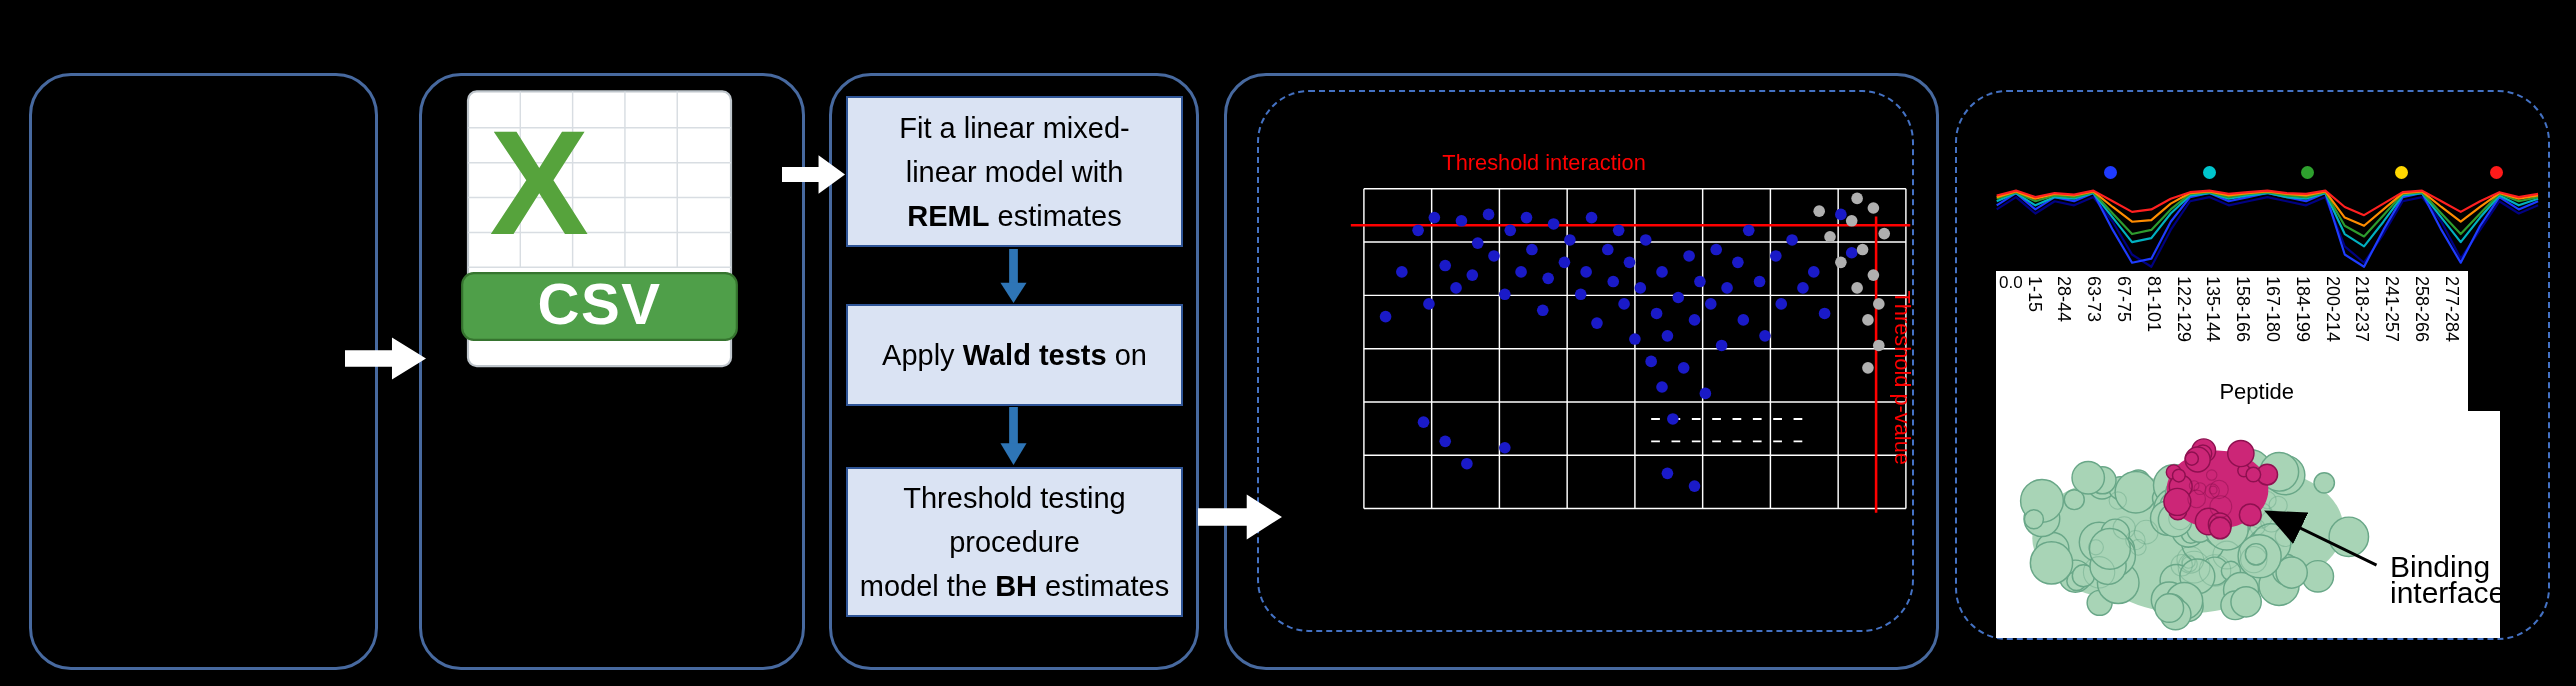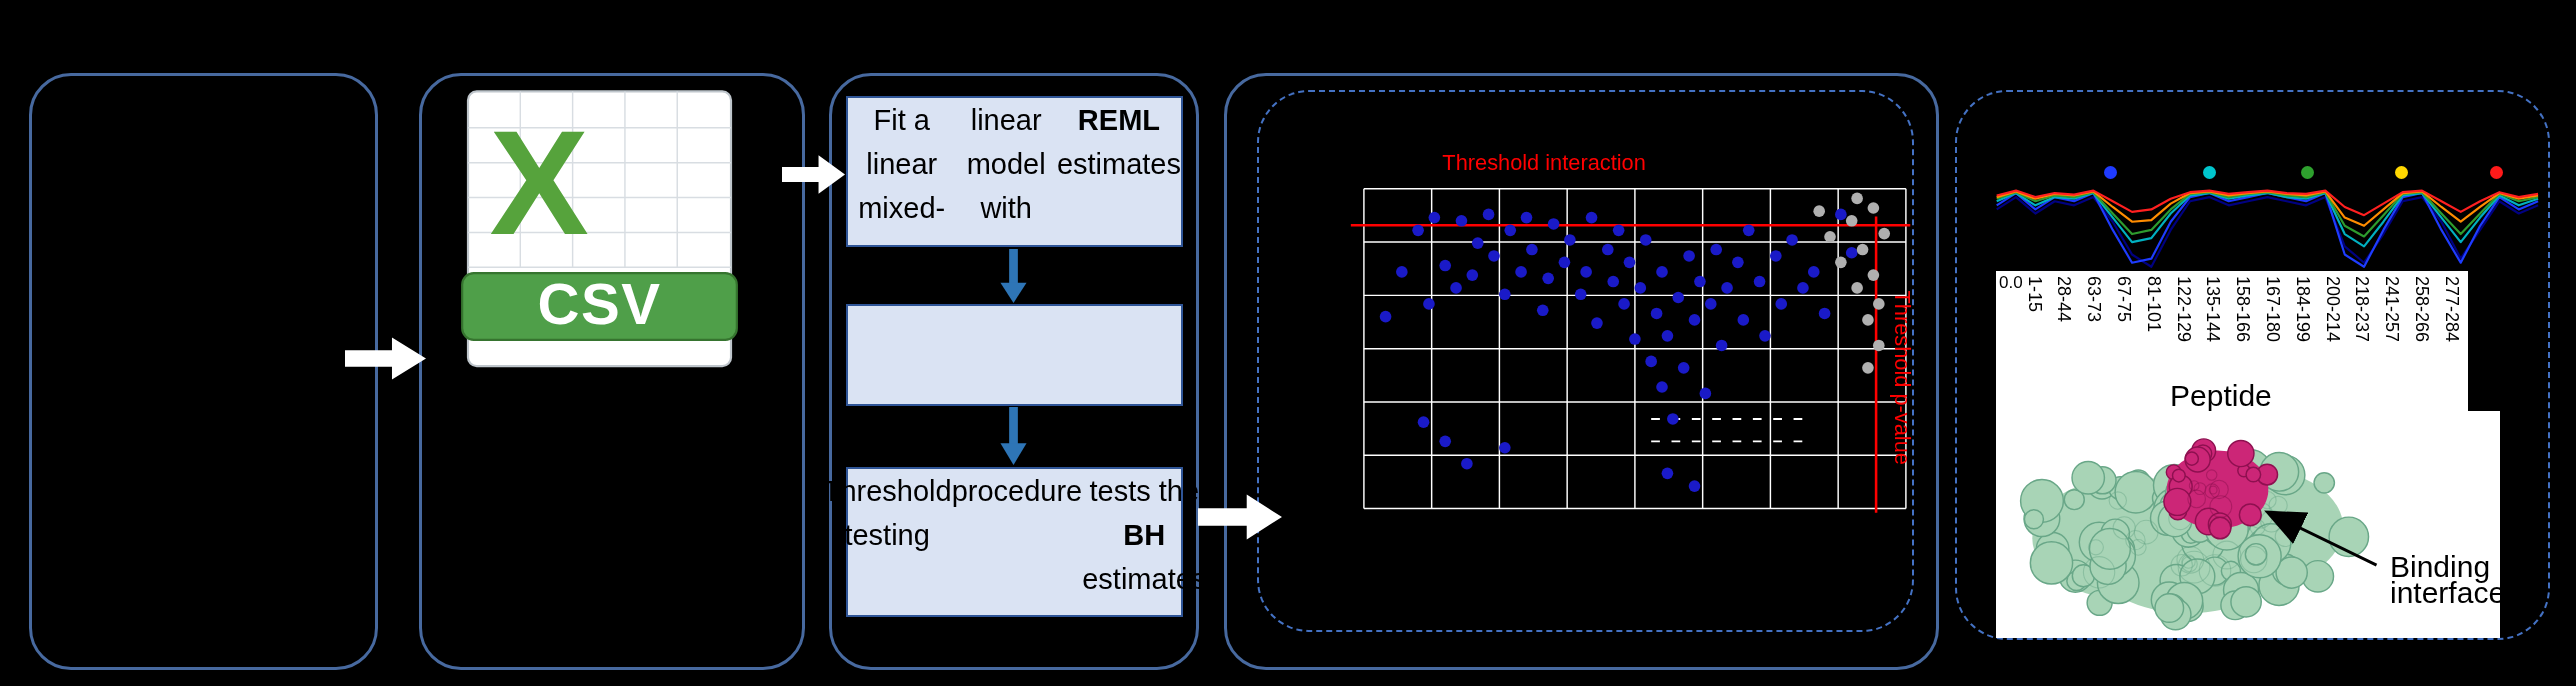--- a/index.html
+++ b/index.html
@@ -10,42 +10,42 @@
   #panel-input{left:29px;width:349px}
   #panel-csv{left:419px;width:386px}
   #panel-model{left:829px;width:370px}
   #panel-results{left:1224px;width:715px}
 
   .dashed{position:absolute;border:2.9px dashed #4472c4;border-radius:52px;background:transparent}
   #dash-scatter{left:1257px;top:90px;width:657px;height:542px}
   #dash-epitope{left:1955px;top:90px;width:595px;height:550px}
 
   .step-box{position:absolute;left:846px;width:337px;background:#dae3f3;border:2.2px solid #2f5597;
-            display:flex;flex-direction:row;justify-content:center;text-align:center;
+            display:flex;flex-direction:column;justify-content:center;text-align:center;
             font-size:29px;line-height:44px;color:#000}
   #step1{top:96px;height:151px}
   #step2{top:304px;height:102px}
   #step3{top:467px;height:150px}
 
   svg.block{position:absolute}
 
   #csv-svg{position:absolute;left:443px;top:90px;width:313px;height:279px}
   #scatter-svg{position:absolute;left:1257px;top:90px;width:657px;height:542px}
   #profile-svg{position:absolute;left:1963px;top:149px;width:587px;height:127px}
   #protein-svg{position:absolute;left:1996px;top:411px;width:504px;height:227px}
 
   .thr-label{font-size:30px;fill:#ff0000;font-family:"Liberation Sans",sans-serif}
 
   .whitebox{position:absolute;background:#fff}
   #axis-box{left:1996px;top:271px;width:472px;height:140px}
   #protein-box{left:1996px;top:411px;width:504px;height:227px}
 
   .pep-label{position:absolute;top:276px;font-size:18px;color:#000;
              transform:rotate(90deg);transform-origin:0 0;white-space:nowrap}
-  #peptide-xlabel{position:absolute;left:2170px;top:379px;width:124px;text-align:left;font-size:30px;color:#000}
+  #peptide-xlabel{position:absolute;left:2170px;top:379px;width:124px;text-align:right;font-size:22px;color:#000}
   #ytick{position:absolute;left:1999px;top:273px;font-size:17px;color:#000}
 
   .legend-dot{position:absolute;width:13px;height:13px;border-radius:50%;top:166px}
 
   .binding-label{position:absolute;left:2390px;top:554px;font-size:30px;line-height:26px;color:#000}
 </style>
 </head>
 <body>
 
 <div class="panel" id="panel-input"></div>
@@ -86,29 +86,30 @@
 <div class="step-box" id="step1">
   <div><span>Fit a linear mixed-</span></div>
   <div><span>linear model with</span></div>
   <div><b>REML</b><span> estimates</span></div>
 </div>
 <svg class="block" style="left:999px;top:249px;width:29px;height:54px" viewBox="0 0 40 80" preserveAspectRatio="none">
   <rect x="14" y="0" width="12" height="52" fill="#2e75b6"></rect>
     <polygon points="2,50 38,50 20,80" fill="#2e75b6"></polygon>
 </svg>
 <div class="step-box" id="step2">
+  <div><span>Apply </span><b>Wald tests</b><span> on</span></div>
 </div>
 <svg class="block" style="left:999px;top:407px;width:29px;height:58px" viewBox="0 0 40 80" preserveAspectRatio="none">
   <rect x="14" y="0" width="12" height="52" fill="#2e75b6"></rect>
     <polygon points="2,50 38,50 20,80" fill="#2e75b6"></polygon>
 </svg>
 <div class="step-box" id="step3">
   <div><span>Threshold testing</span></div>
   <div><span>procedure</span></div>
-  <div><span>tests the </span><b>BH</b><span> estimates</span></div>
+  <div><span>model the </span><b>BH</b><span> estimates</span></div>
 </div>
 
 <svg id="scatter-svg" viewBox="0 0 904 746">
   <g id="scatter-dyn">
       <g>
         <line x1="147" y1="136" x2="147" y2="576" stroke="#ffffff" stroke-width="2"></line>
         <line x1="240.25" y1="136" x2="240.25" y2="576" stroke="#ffffff" stroke-width="2"></line>
         <line x1="333.5" y1="136" x2="333.5" y2="576" stroke="#ffffff" stroke-width="2"></line>
         <line x1="426.75" y1="136" x2="426.75" y2="576" stroke="#ffffff" stroke-width="2"></line>
         <line x1="520" y1="136" x2="520" y2="576" stroke="#ffffff" stroke-width="2"></line>

